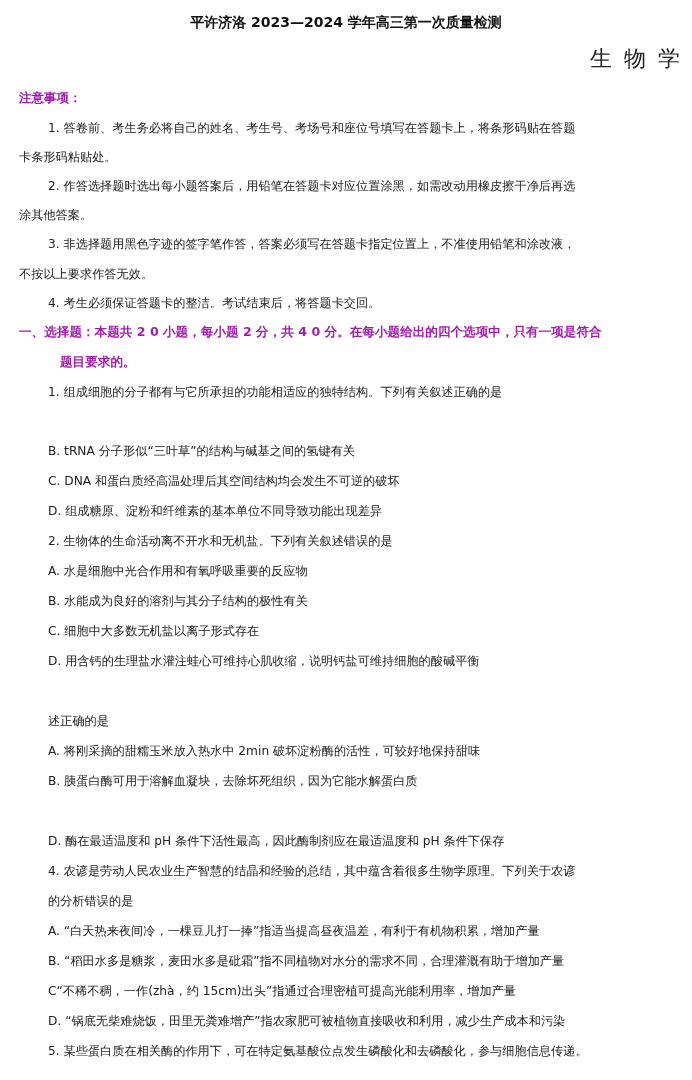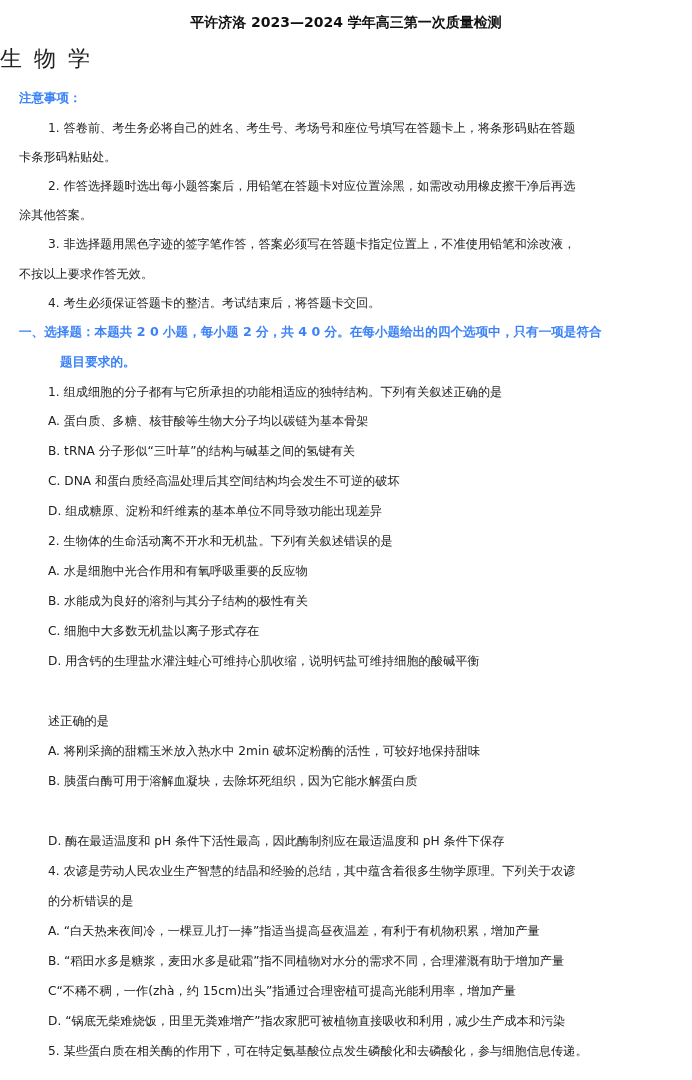--- a/index.html
+++ b/index.html
@@ -1,24 +1,24 @@
 <!DOCTYPE html>
 <html><head>
 <meta charset="utf-8">
 <style>
   html, body { margin:0; padding:0; background:#ffffff; }
   body { width:692px; height:1080px; overflow:hidden; position:relative;
          font-family:"DejaVu Sans", "Liberation Sans", sans-serif; color:#1a1a1a; }
   .page { position:absolute; left:0; top:0; width:692px; height:1080px; }
   .exam-title { position:absolute; left:0; width:692px; top:14px; text-align:center;
          font-size:14px; font-weight:bold; letter-spacing:0px; color:#111; }
-  .subject { position:absolute; left:0; width:692px; top:44px; text-align:left;
+  .subject { position:absolute; left:0; width:692px; top:44px; text-align:right;
          font-family:"DejaVu Serif","Liberation Serif",serif; font-size:22px; letter-spacing:12px; color:#222; }
   .line { position:absolute; left:0; white-space:nowrap; font-size:12.2px; line-height:16px; color:#222; }
-  .bold { font-weight:bold; color:#3b82f6; }
+  .bold { font-weight:bold; color:#a21caf; }
   .notice-head { left:19px; top:90px; font-size:12.5px; }
   .indent1 { left:48px; }
   .flush { left:19px; }
   .sec { left:19px; font-size:12.6px; }
   .sec2 { left:60px; font-size:12.6px;text-align:center; }
   .q { left:48px; }
 </style>
 </head>
 <body>
 
@@ -34,21 +34,20 @@
   <div class="line indent1" style="top:178px">2. 作答选择题时选出每小题答案后，用铅笔在答题卡对应位置涂黑，如需改动用橡皮擦干净后再选</div>
   <div class="line flush" style="top:207px">涂其他答案。</div>
   <div class="line indent1" style="top:236px">3. 非选择题用黑色字迹的签字笔作答，答案必须写在答题卡指定位置上，不准使用铅笔和涂改液，</div>
   <div class="line flush" style="top:266px">不按以上要求作答无效。</div>
   <div class="line indent1" style="top:295px">4. 考生必须保证答题卡的整洁。考试结束后，将答题卡交回。</div>
 
   <div class="line bold sec" style="top:324px">一、选择题：本题共 2 0 小题，每小题 2 分，共 4 0 分。在每小题给出的四个选项中，只有一项是符合</div>
   <div class="line bold sec2" style="top:354px">题目要求的。</div>
 
   <div class="line q" style="top:384px">1. 组成细胞的分子都有与它所承担的功能相适应的独特结构。下列有关叙述正确的是</div>
-  <div class="line q" style="top:413px">A. 蛋白质、多糖、核苷酸等生物大分子均以碳链为基本骨架</div>
   <div class="line q" style="top:443px">B.  tRNA 分子形似“三叶草”的结构与碱基之间的氢键有关</div>
   <div class="line q" style="top:503px">D. 组成糖原、淀粉和纤维素的基本单位不同导致功能出现差异</div>
   <div class="line q" style="top:473px">C.  DNA 和蛋白质经高温处理后其空间结构均会发生不可逆的破坏</div>
 
   <div class="line q" style="top:533px">2. 生物体的生命活动离不开水和无机盐。下列有关叙述错误的是</div>
   <div class="line q" style="top:563px">A. 水是细胞中光合作用和有氧呼吸重要的反应物</div>
   <div class="line q" style="top:593px">B. 水能成为良好的溶剂与其分子结构的极性有关</div>
   <div class="line q" style="top:623px">C. 细胞中大多数无机盐以离子形式存在</div>
   <div class="line q" style="top:653px">D. 用含钙的生理盐水灌注蛙心可维持心肌收缩，说明钙盐可维持细胞的酸碱平衡</div>
 

